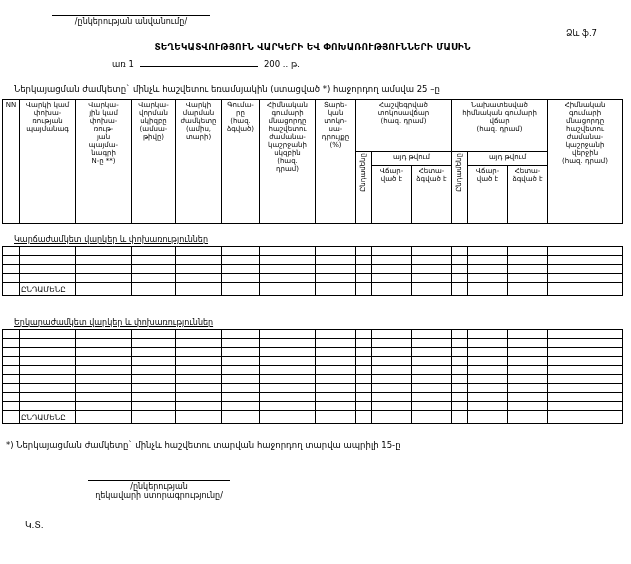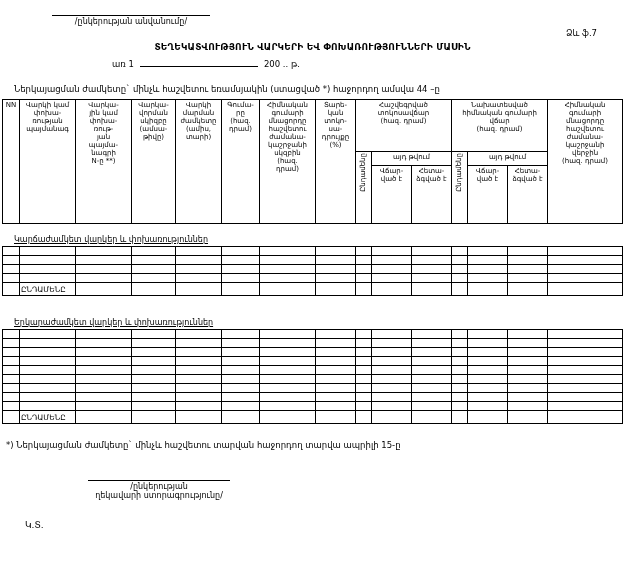--- a/index.html
+++ b/index.html
@@ -76,21 +76,21 @@
     </div>
     <div class="form-no">Ձև ֆ.7</div>
   </div>
 
   <div class="title">ՏԵՂԵԿԱՏՎՈՒԹՅՈՒՆ ՎԱՐԿԵՐԻ ԵՎ ՓՈԽԱՌՈՒԹՅՈՒՆՆԵՐԻ ՄԱՍԻՆ</div>
 
   <div class="date-line">
     <span>առ 1</span><span class="date-blank"></span><span>200 .. թ.</span>
   </div>
 
-  <div class="instruction">Ներկայացման ժամկետը`  մինչև հաշվետու եռամսյակին (ստացված *) հաջորդող  ամսվա 44 –ը</div>
+  <div class="instruction">Ներկայացման ժամկետը`  մինչև հաշվետու եռամսյակին (ստացված *) հաջորդող  ամսվա 25 –ը</div>
 
   <table class="form-table header-table">
     <colgroup>
       <col style="width:17px">
         <col style="width:56px">
         <col style="width:56px">
         <col style="width:44px">
       <col style="width:46px">
         <col style="width:38px">
         <col style="width:56px">
@@ -124,21 +124,21 @@
 (ամսա-
 թիվը)</th>
         <th rowspan="3">Վարկի
 մարման
 ժամկետը
 (ամիս,
 տարի)</th>
         <th rowspan="3">Գումա-
 րը
 (հազ.
-դրամ)</th>
+ձգված)</th>
         <th rowspan="3">Հիմնական
 գումարի
 մնացորդը
 հաշվետու
 ժամանա-
 կաշրջանի
 սկզբին
 (հազ.
 դրամ)</th>
         <th rowspan="3">Տարե-

